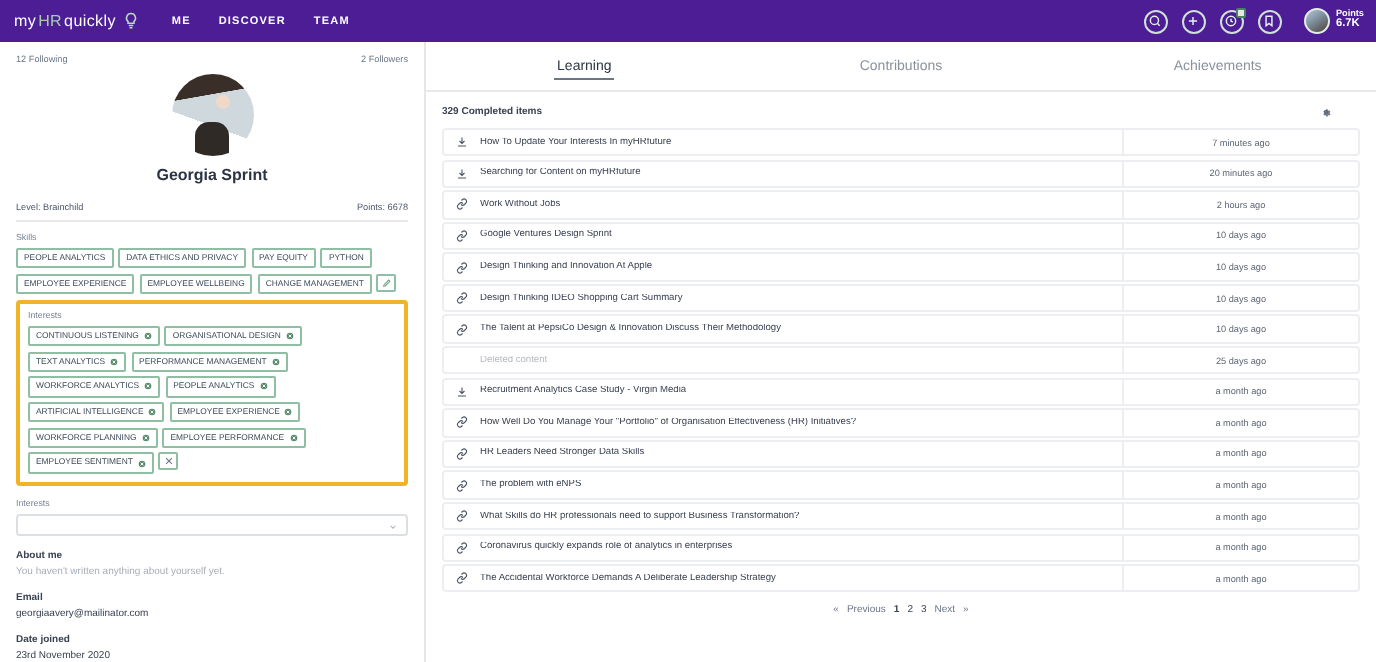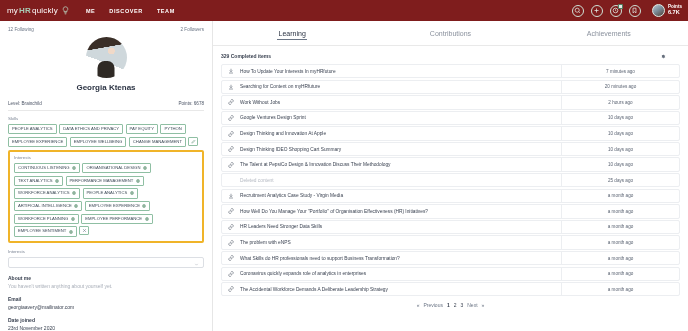--- a/index.html
+++ b/index.html
@@ -6,29 +6,29 @@
   html, body {
     width: 688px; height: 331px;
     font-family: "Liberation Sans", sans-serif;
     background: #ffffff;
     overflow: hidden;
   }
 
   
   .topbar {
     height: 21px;
-    background: #7f1d1d;
+    background: #4c1d95;
     display: flex;
     align-items: center;
     padding: 0 6px 0 7px;
     position: relative;
   }
   .logo { display: flex; align-items: center; gap: 1px; }
   .logo-my { color: #ffffff; font-size: 8px; letter-spacing: .2px; }
-  .logo-hr { color: #a8cbb4; font-size: 8px; letter-spacing: .2px; font-weight: bold; }
+  .logo-hr { color: #a8cbb4; font-size: 8px; letter-spacing: .2px; }
   .logo-future { color: #ffffff; font-size: 8px; letter-spacing: .2px; }
   .logo-bulb { margin-left: 2px; display: inline-flex; }
 
   .topnav { display: flex; align-items: center; gap: 14px; margin-left: 16px; }
   .topnav-item {
     color: #ffffff; font-size: 5.5px; font-weight: bold;
     letter-spacing: .6px; cursor: pointer; white-space: nowrap;
   }
 
   .top-right {
@@ -225,21 +225,21 @@
 
   <div class="sidebar">
     <div class="follow-row">
       <span>12 Following</span>
       <span>2 Followers</span>
     </div>
 
     <div class="profile-pic-wrap">
       <div class="profile-pic"></div>
     </div>
-    <div class="profile-name">Georgia Ktenas</div>
+    <div class="profile-name">Georgia Sprint</div>
 
     <div class="level-row">
       <span>Level: Brainchild</span>
       <span>Points: 6678</span>
     </div>
     <div class="hr-line"></div>
 
     <div class="sec-label">Skills</div>
     <div class="tagrow">
       <span class="tag">PEOPLE ANALYTICS</span>

